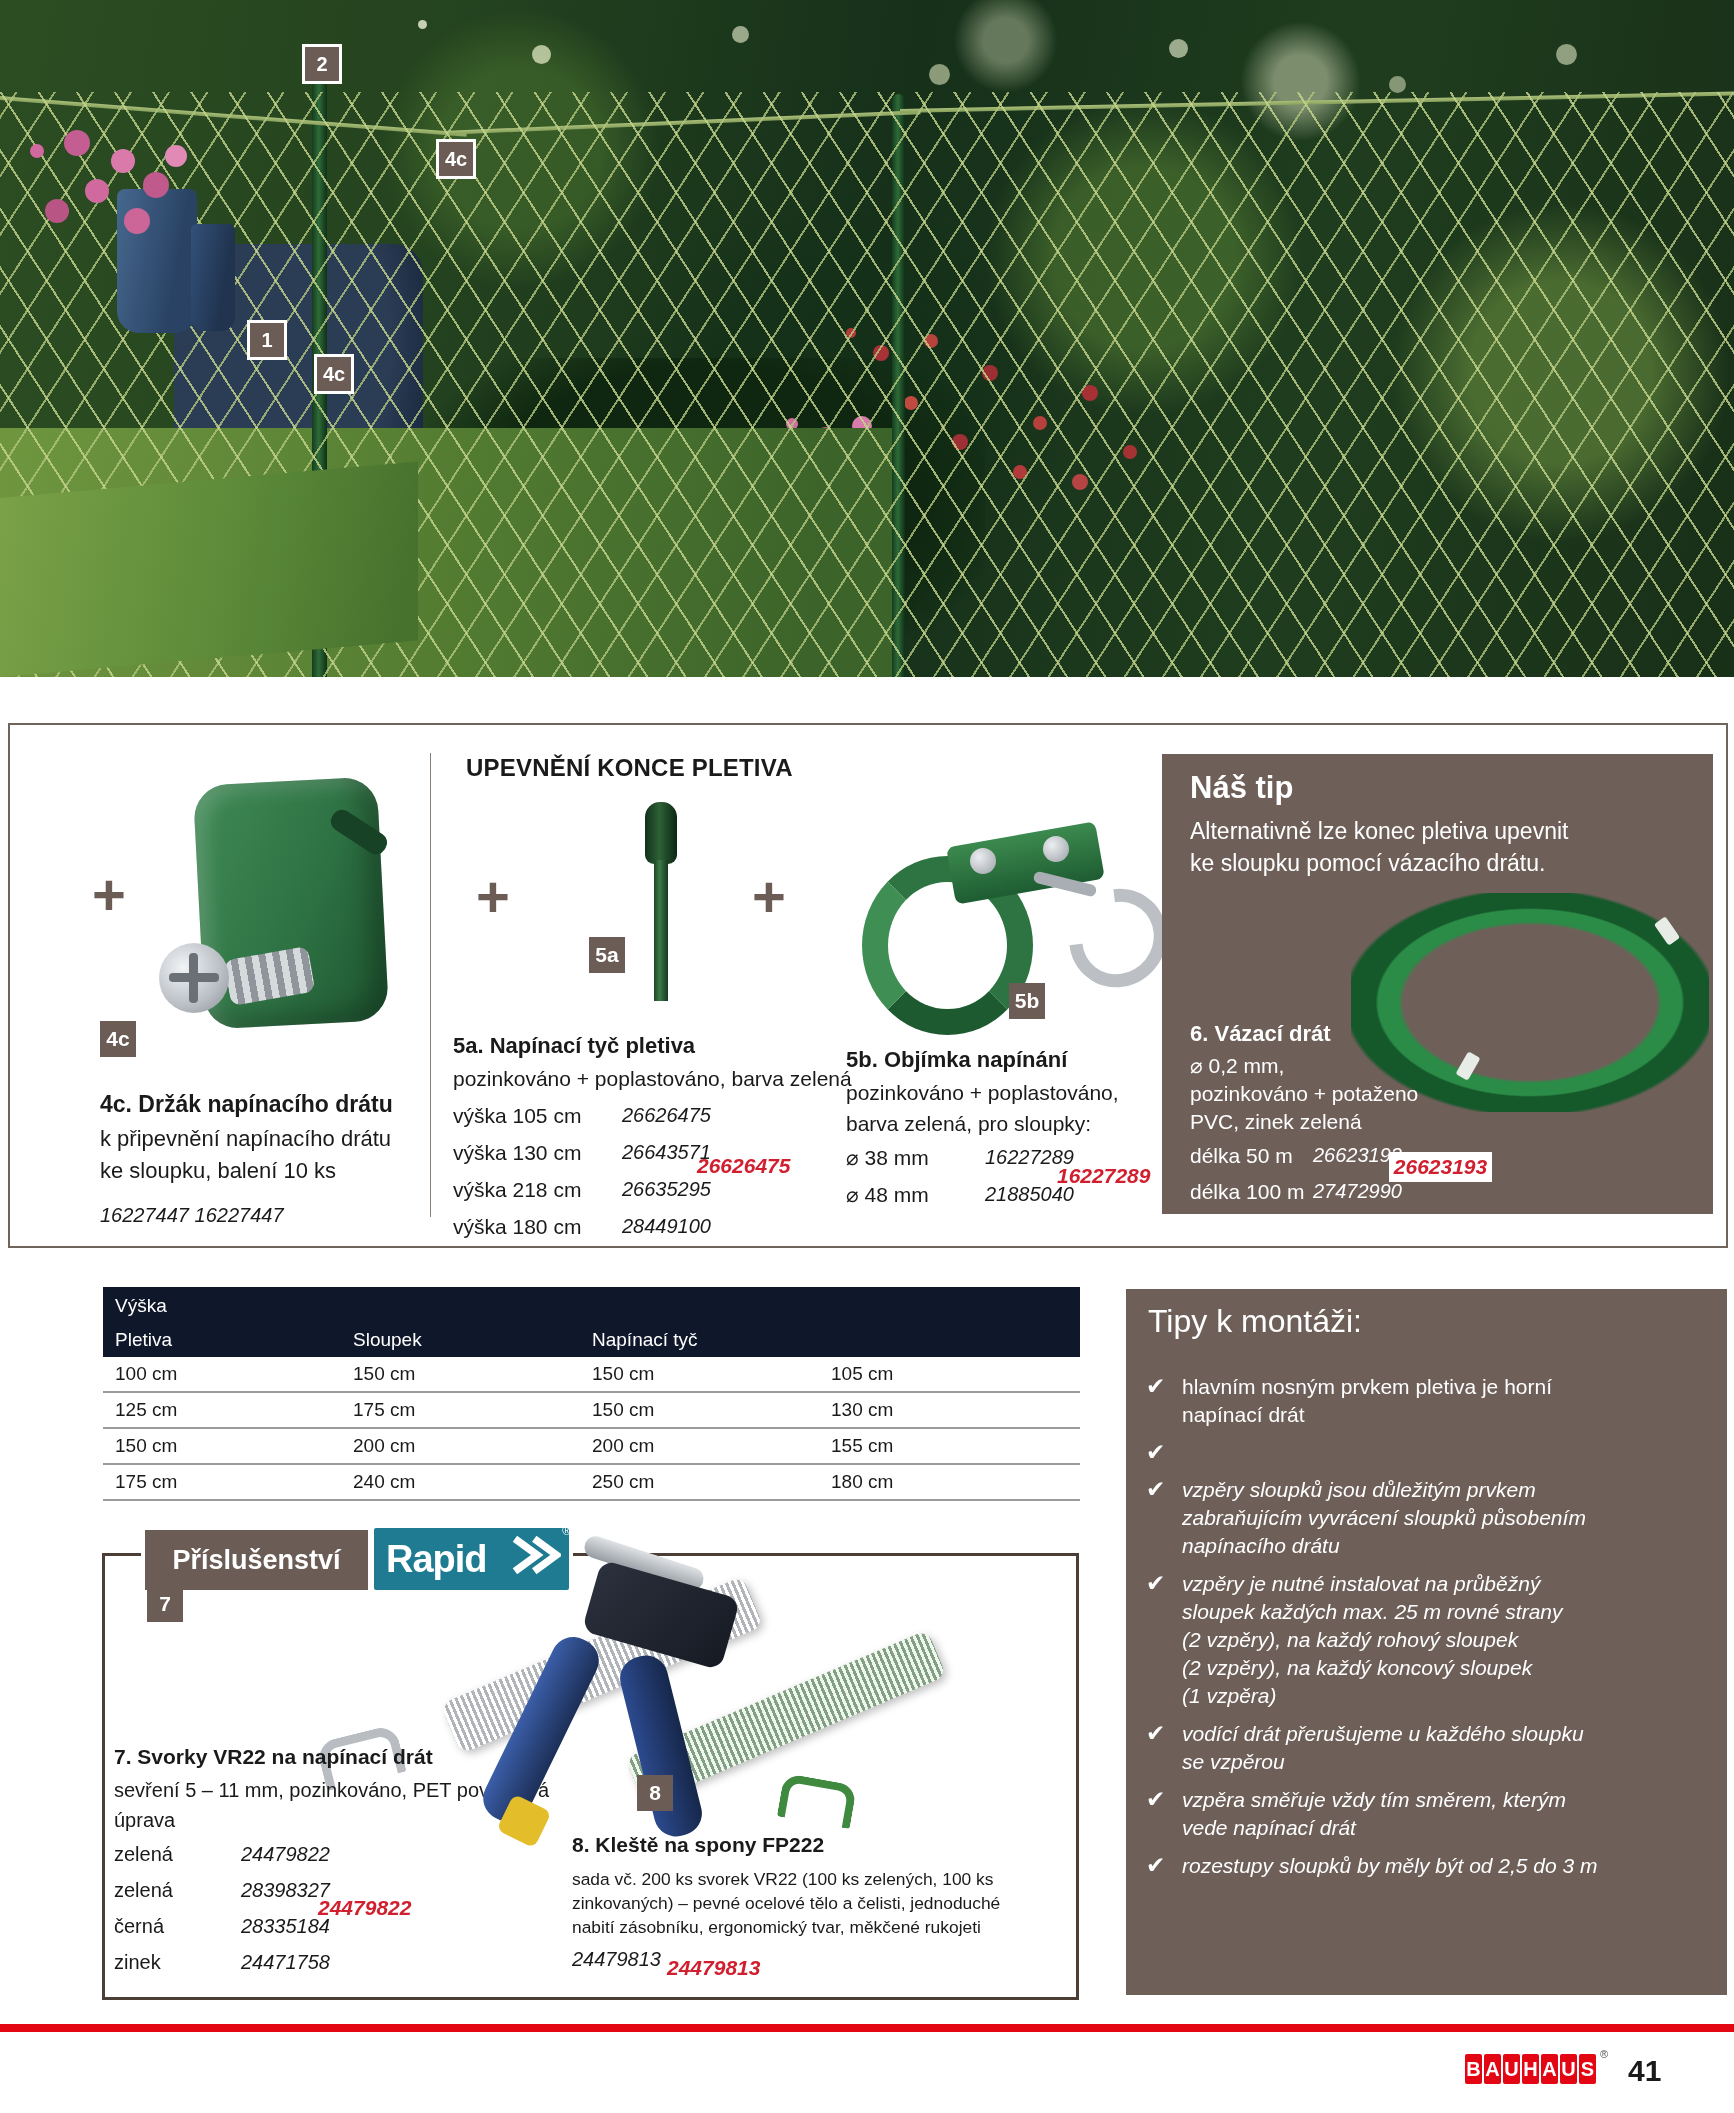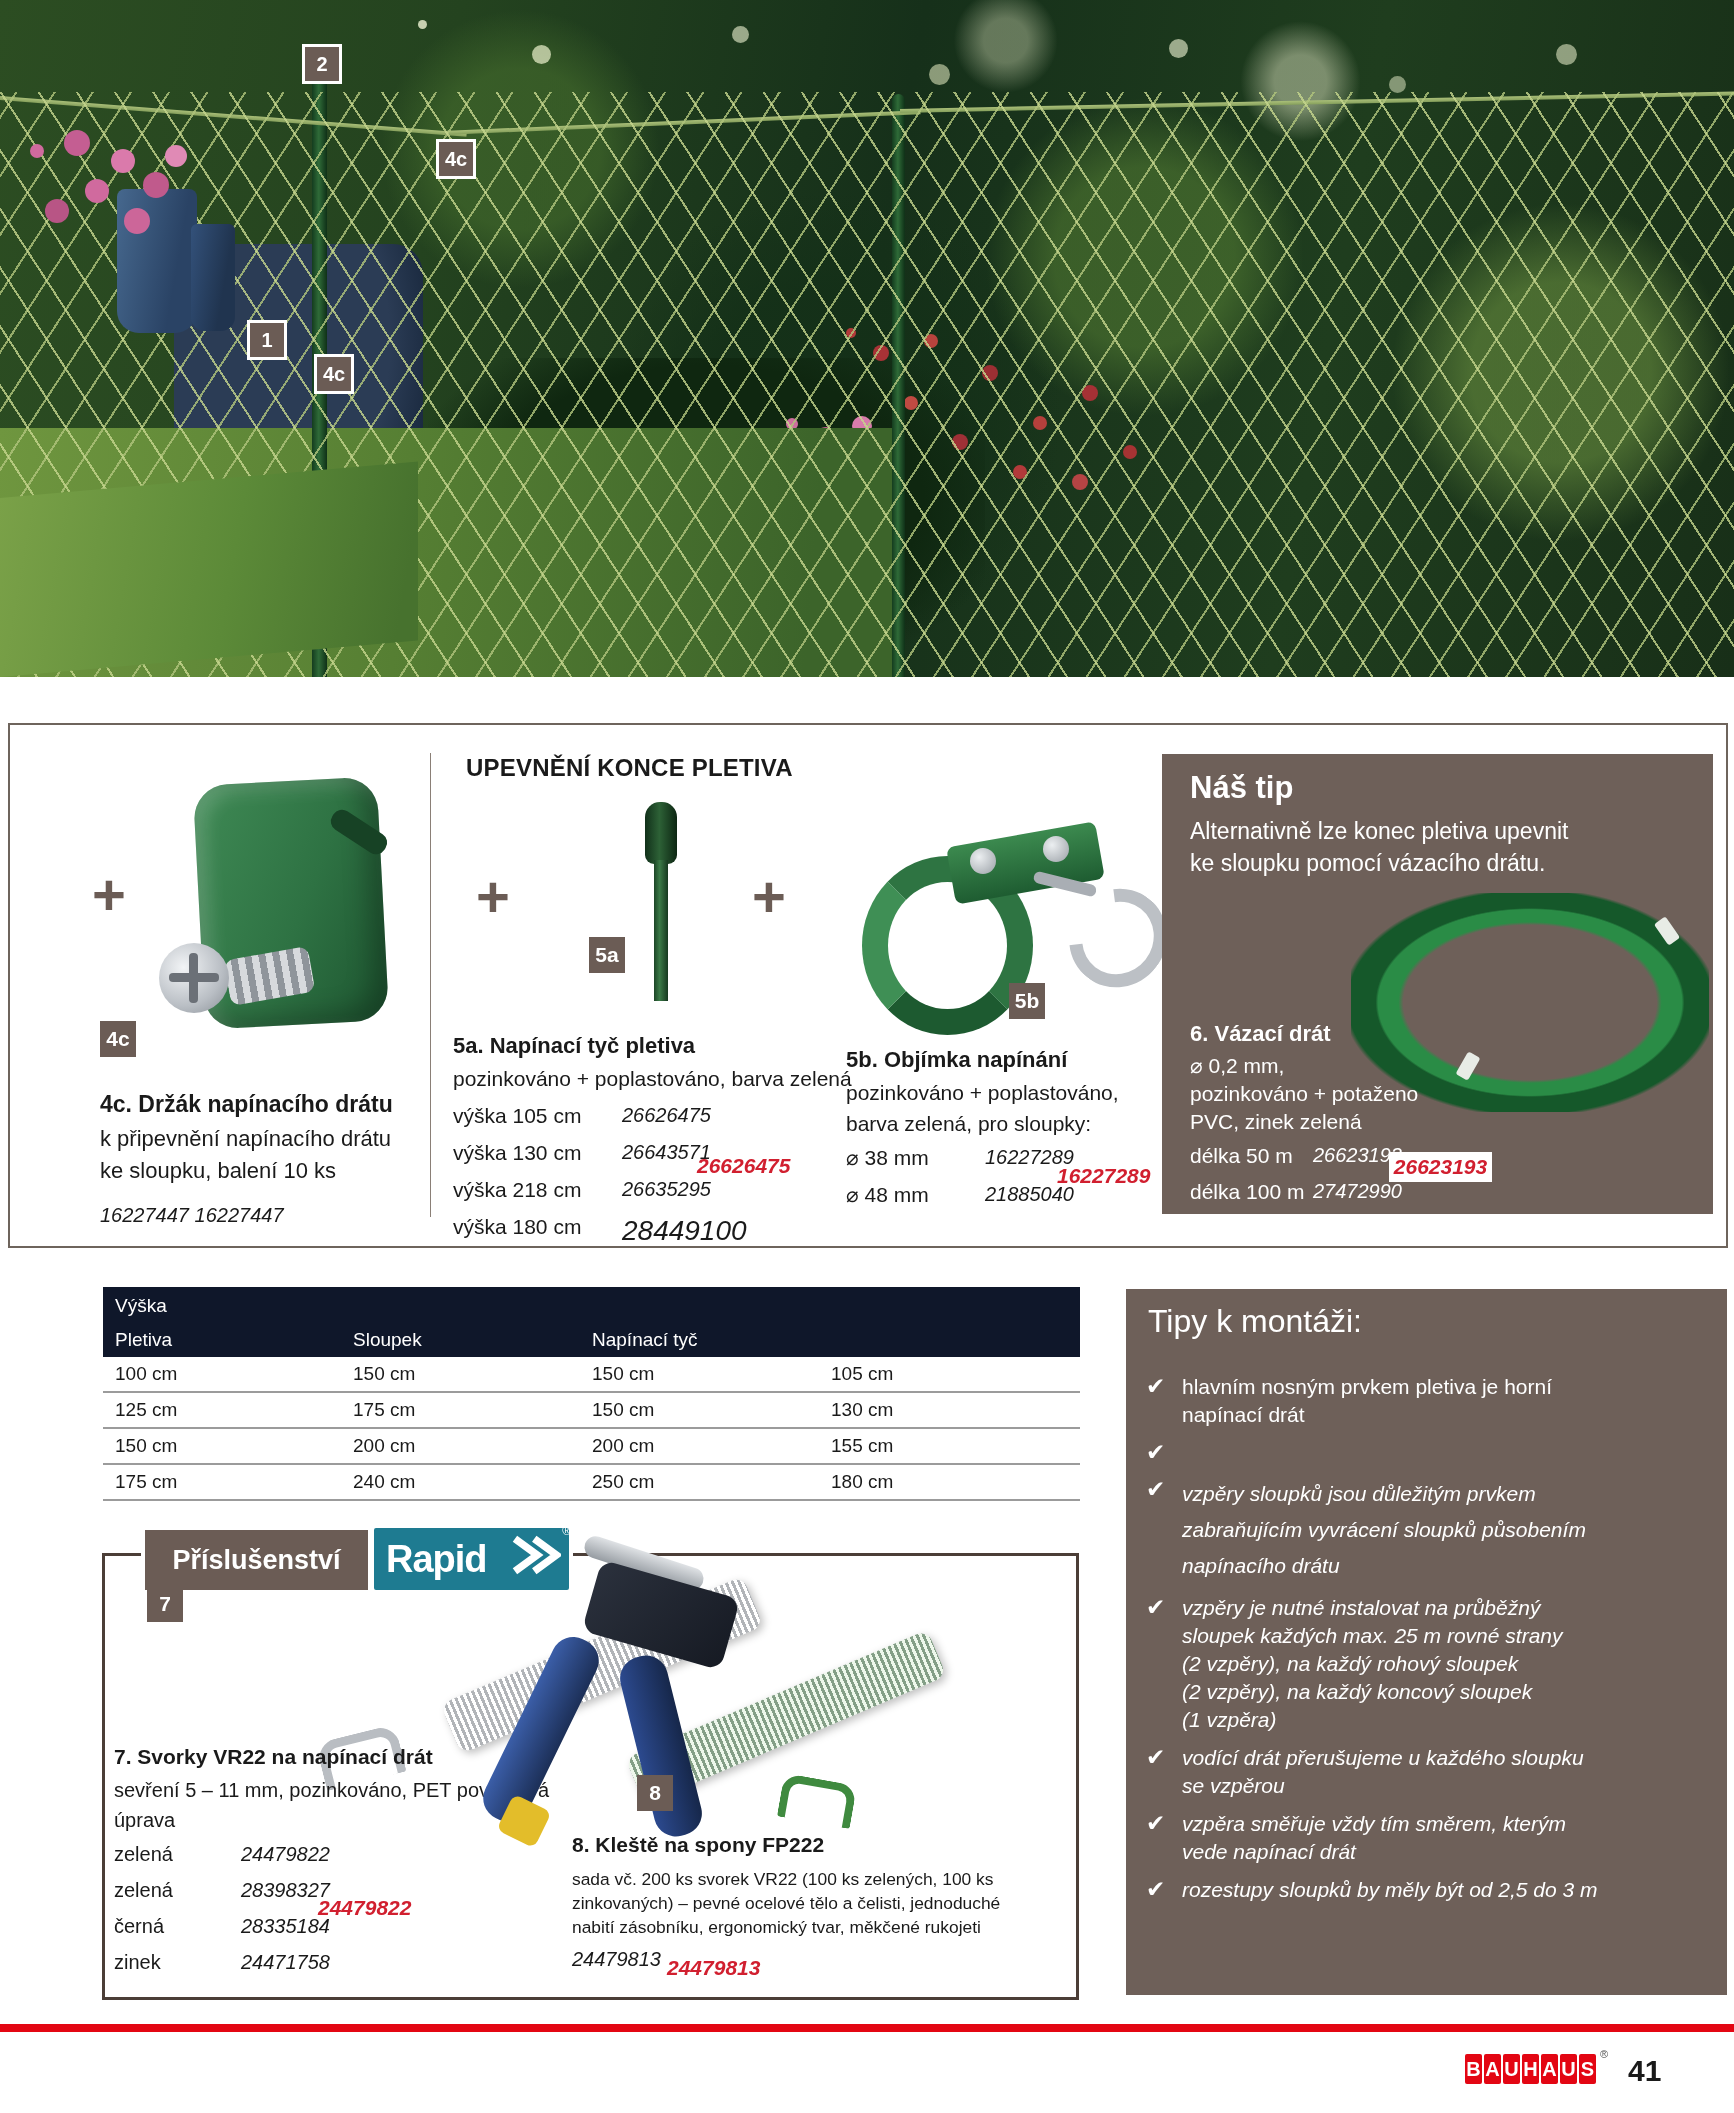--- a/index.html
+++ b/index.html
@@ -114,21 +114,21 @@
   <div class="prow" style="height:37px">
       <span style="width:169px">výška 130 cm</span>
       <span class="num" style="font-size:20px">26643571</span>
     </div>
   <div class="prow" style="height:37px">
       <span style="width:169px">výška 218 cm</span>
       <span class="num" style="font-size:20px">26635295</span>
     </div>
   <div class="prow" style="height:37px">
       <span style="width:169px">výška 180 cm</span>
-      <span class="num" style="font-size:28px">28449100</span>
+      <span class="num" style="font-size:20px">28449100</span>
     </div>
 </div>
 <div class="abs rednum" style="left:697px;top:1154px">26626475</div>
 
 <div class="abs" style="left:862px;top:856px;width:119px;height:127px;border:26px solid #2e7442;border-left-color:#3f8f55;border-bottom-color:#1d5a30;border-radius:50%"></div>
 <div class="abs" style="left:950px;top:834px;width:151px;height:58px;background:linear-gradient(#3c8a4f,#1e5c31);transform:rotate(-10deg);border-radius:8px"></div>
 <div class="abs" style="left:970px;top:848px;width:26px;height:26px;border-radius:50%;background:radial-gradient(circle at 35% 35%,#eceff1,#9aa0a6)"></div>
 <div class="abs" style="left:1043px;top:836px;width:26px;height:26px;border-radius:50%;background:radial-gradient(circle at 35% 35%,#eceff1,#9aa0a6)"></div>
 <div class="abs" style="left:1033px;top:878px;width:64px;height:12px;background:#a9aeb4;transform:rotate(14deg);border-radius:6px"></div>
 <div class="abs" style="left:1070px;top:888px;width:70px;height:74px;border:13px solid #bcc0c5;border-left-color:transparent;border-radius:50%;transform:rotate(38deg)"></div>
@@ -280,21 +280,21 @@
     <div style="display:flex;gap:10px;margin-bottom:10px">
         <span style="width:26px;font-size:23px">✔</span>
         <span style="font-size:21px;line-height:28px;white-space:pre-line">hlavním nosným prvkem pletiva je horní
 napínací drát</span>
       </div>
     <div style="display:flex;gap:10px;margin-bottom:10px">
         <span style="width:26px;font-size:23px">✔</span>
       </div>
     <div style="display:flex;gap:10px;margin-bottom:10px">
         <span style="width:26px;font-size:23px">✔</span>
-        <span style="font-style:italic;font-size:21px;line-height:36px;white-space:pre-line">vzpěry sloupků jsou důležitým prvkem
+        <span style="font-style:italic;font-size:21px;line-height:28px;white-space:pre-line">vzpěry sloupků jsou důležitým prvkem
 zabraňujícím vyvrácení sloupků působením
 napínacího drátu</span>
       </div>
     <div style="display:flex;gap:10px;margin-bottom:10px">
         <span style="width:26px;font-size:23px">✔</span>
         <span style="font-style:italic;font-size:21px;line-height:28px;white-space:pre-line">vzpěry je nutné instalovat na průběžný
 sloupek každých max. 25 m rovné strany
 (2 vzpěry), na každý rohový sloupek
 (2 vzpěry), na každý koncový sloupek
 (1 vzpěra)</span>

